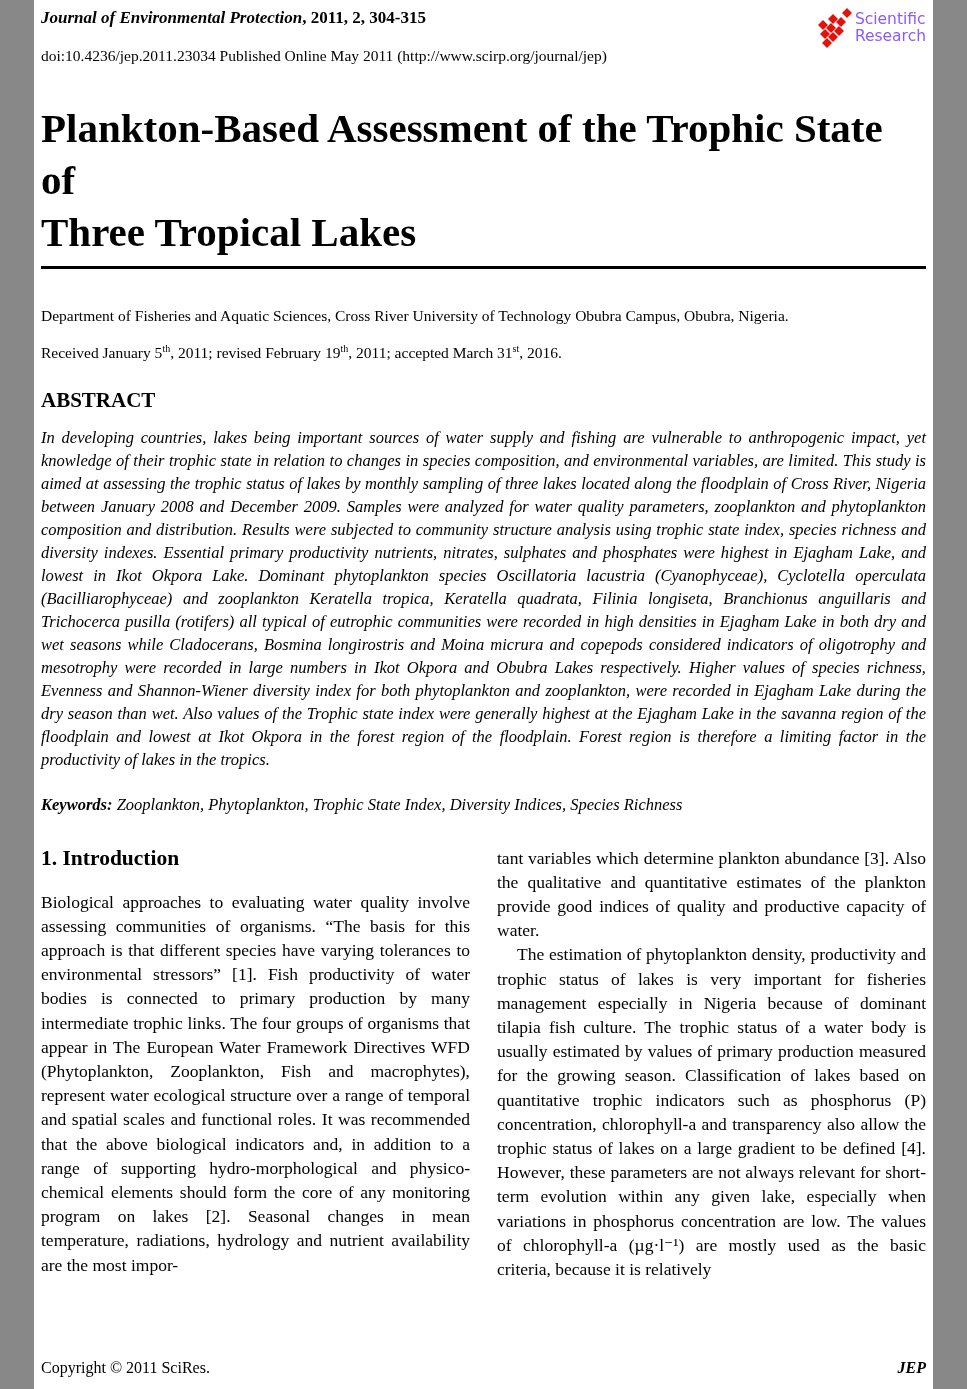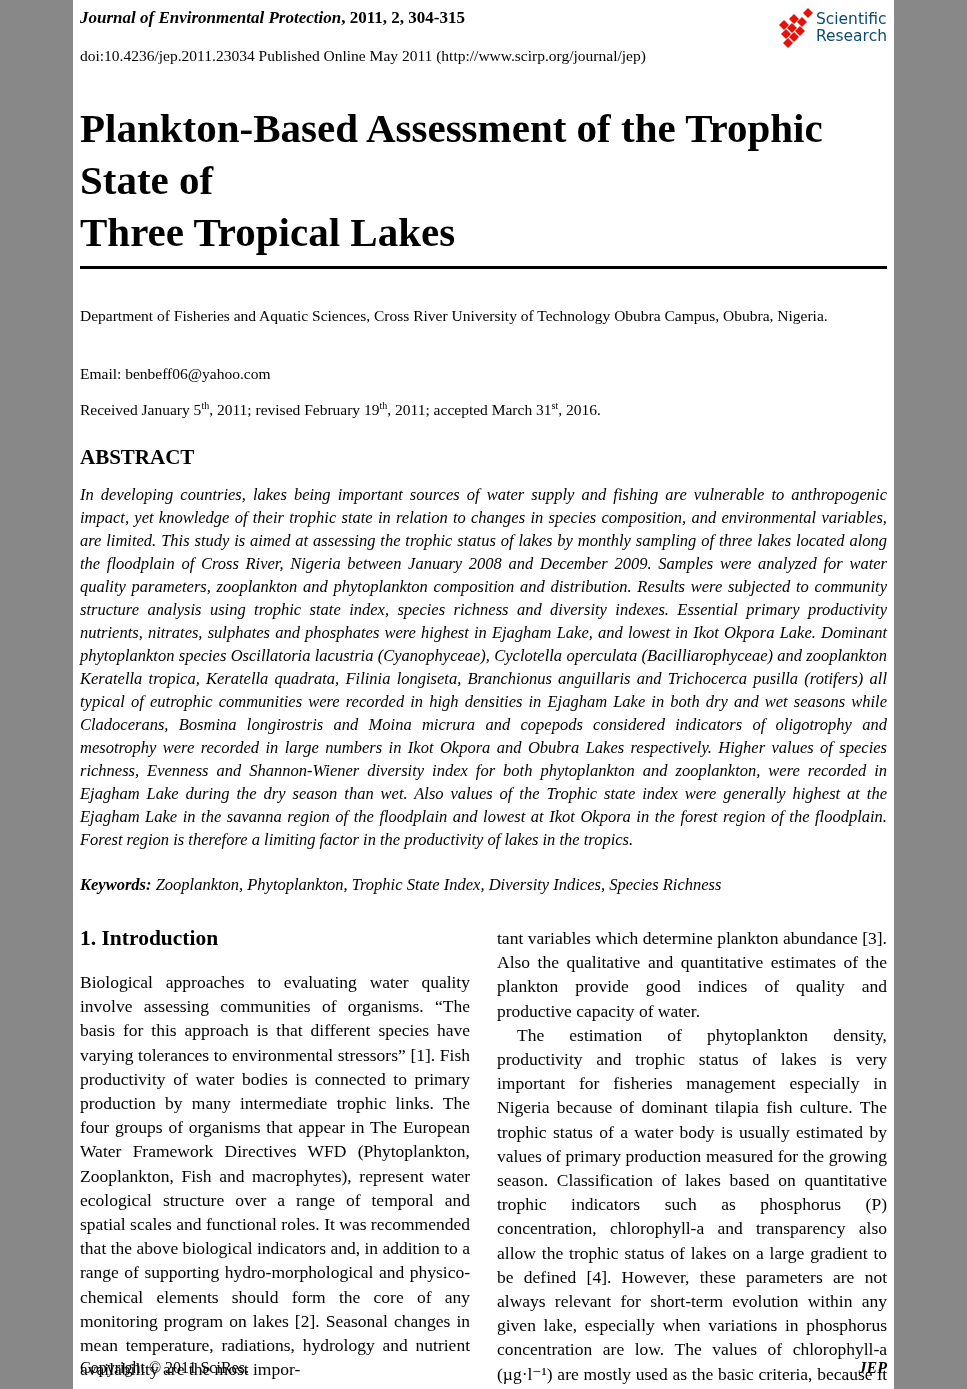--- a/index.html
+++ b/index.html
@@ -1,31 +1,31 @@
 <!DOCTYPE html>
 <html><head>
 <meta charset="utf-8">
 <style>
   * { box-sizing: border-box; }
   html,body { margin:0; padding:0; background:#888; }
   .page {
-    width: 821px; height: 1389px; margin: 0 auto; background: #ffffff;
+    width: 899px; height: 1389px; margin: 0 auto; background: #ffffff;
     color: #000; font-family: "Liberation Serif", "DejaVu Serif", serif;
     padding: 7px 7px 0 7px; position: relative; overflow: hidden;
   }
   
   .header { display: flex; justify-content: space-between; align-items: flex-start; }
   .journal-line { font-size: 17px; font-weight: bold; line-height: 22px; }
   .jtitle { font-style: italic; }
   .doi-line { font-size: 15.5px; line-height: 21px; margin-top: 16px; }
   .logo { display: flex; align-items: flex-start; }
   .logo svg { width: 46px; height: 44px; display:block; }
   .logo-text {
     font-family: "DejaVu Sans", "Liberation Sans", sans-serif;
-    font-size: 15.5px; line-height: 16.5px; color: #0c4a6e; margin-top: 4px;
+    font-size: 15.5px; line-height: 16.5px; color: #8b5cf6; margin-top: 4px;
   }
   
   .title { font-size: 41px; line-height: 52px; font-weight: bold; margin: 36px 0 0 0; }
   .authors { font-size: 20.5px; font-weight: bold; line-height: 28px; margin-top: 27px; }
   .authors-rule { border: none; border-top: 3px solid #000; margin: 8px 0 9px 0; }
   .affiliation, .email-line { font-size: 15.5px; line-height: 21.5px; margin-top: 36px; }
   .received { font-size: 15.5px; margin-top: 17px; }
   .received sup { font-size: 10px; line-height: 0; }
   
   .abstract-heading { font-size: 21px; font-weight: bold; margin: 26px 0 0 0; font-family: "Liberation Serif", serif; }
@@ -83,21 +83,20 @@
 
   <h1 class="title">
     <span>Plankton-Based Assessment of the Trophic State of</span><br>
     <span>Three Tropical Lakes</span>
   </h1>
 
 
   <hr class="authors-rule">
 
   <div class="affiliation">Department of Fisheries and Aquatic Sciences, Cross River University of Technology Obubra Campus, Obubra, Nigeria.</div>
-  <div class="email-line">Email: benbeff06@yahoo.com</div>
 
   <div class="received">
     <span>Received January 5</span><sup>th</sup><span>, 2011; revised February 19</span><sup>th</sup><span>, 2011; accepted March 31</span><sup>st</sup><span>, 2016.</span>
   </div>
 
   <h2 class="abstract-heading">ABSTRACT</h2>
 
   <p class="abstract-body">In developing countries, lakes being important sources of water supply and fishing are vulnerable to anthropogenic impact, yet knowledge of their trophic state in relation to changes in species composition, and environmental variables, are limited. This study is aimed at assessing the trophic status of lakes by monthly sampling of three lakes located along the floodplain of Cross River, Nigeria between January 2008 and December 2009. Samples were analyzed for water quality parameters, zooplankton and phytoplankton composition and distribution. Results were subjected to community structure analysis using trophic state index, species richness and diversity indexes. Essential primary productivity nutrients, nitrates, sulphates and phosphates were highest in Ejagham Lake, and lowest in Ikot Okpora Lake. Dominant phytoplankton species Oscillatoria lacustria (Cyanophyceae), Cyclotella operculata (Bacilliarophyceae) and zooplankton Keratella tropica, Keratella quadrata, Filinia longiseta, Branchionus anguillaris and Trichocerca pusilla (rotifers) all typical of eutrophic communities were recorded in high densities in Ejagham Lake in both dry and wet seasons while Cladocerans, Bosmina longirostris and Moina micrura and copepods considered indicators of oligotrophy and mesotrophy were recorded in large numbers in Ikot Okpora and Obubra Lakes respectively. Higher values of species richness, Evenness and Shannon-Wiener diversity index for both phytoplankton and zooplankton, were recorded in Ejagham Lake during the dry season than wet. Also values of the Trophic state index were generally highest at the Ejagham Lake in the savanna region of the floodplain and lowest at Ikot Okpora in the forest region of the floodplain. Forest region is therefore a limiting factor in the productivity of lakes in the tropics.</p>
 
   <p class="keywords">

